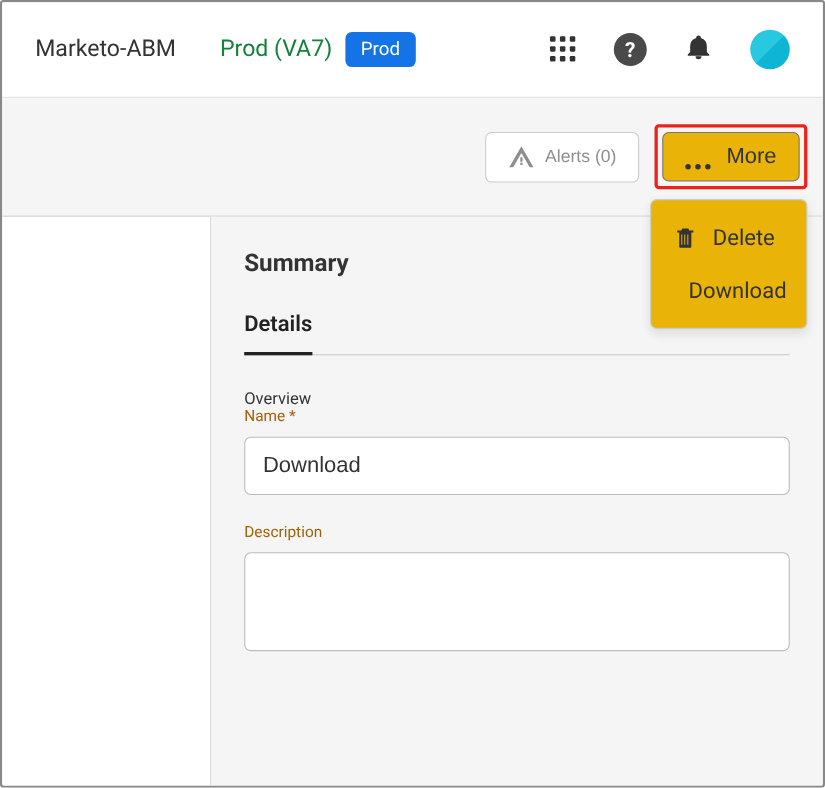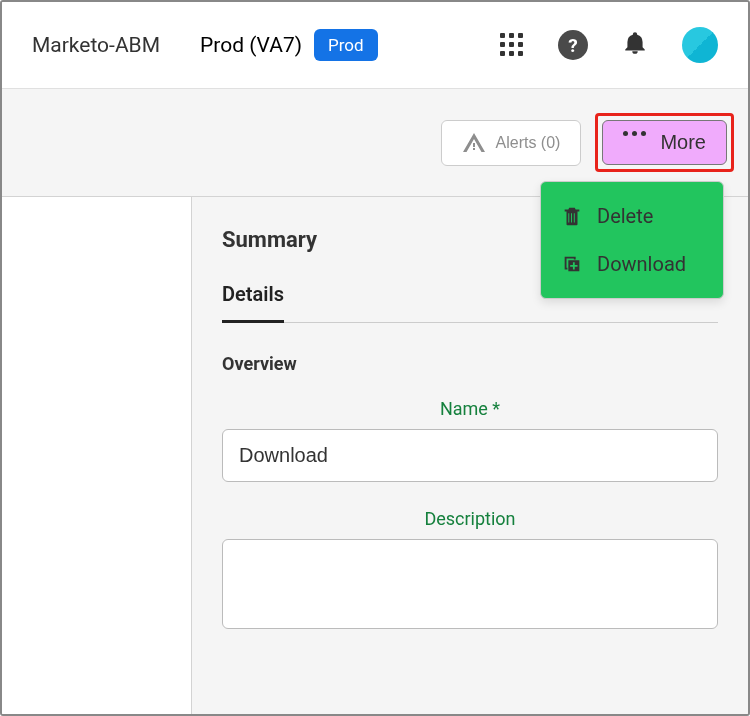--- a/index.html
+++ b/index.html
@@ -25,21 +25,21 @@
       border-bottom: 1px solid #e0e0e0;
       background: #fff;
     }
     .brand {
       font-size: 21px;
       color: #333;
       margin-right: 40px;
     }
     .env-text {
       font-size: 21px;
-      color: #000000;
+      color: #15803d;
       margin-right: 12px;
     }
     .env-badge {
       background: #1473e6;
       color: #fff;
       font-size: 17px;
       padding: 6px 14px;
       border-radius: 6px;
       margin-right: 29px;
     }
@@ -117,47 +117,47 @@
       height: 24px;
       fill: #8e8e8e;
     }
     .more-wrap {
       border: 3px solid #e8231b;
       border-radius: 4px;
       padding: 4px;
     }
     .more-btn {
       display: flex;
-      align-items: flex-start;
+      align-items: flex-end;
       gap: 14px;
       border: 1px solid #777;
-      background: #f0abfc;
+      background: #eab308;
       border-radius: 6px;
       padding: 10px 20px;
       font-size: 20px;
       color: #333;
       cursor: pointer;
     }
     .dots {
       display: flex;
       gap: 4px;
     }
     .dots span {
       width: 5px;
       height: 5px;
       background: #333;
       border-radius: 50%;
     }
     
     .dropdown {
       position: absolute;
       top: 92px;
-      right: 24px;
-      width: 184px;
-      background: #22c55e;
+      right: 14px;
+      width: 143px;
+      background: #eab308;
       border: 1px solid #ccc;
       border-radius: 6px;
       box-shadow: 0 4px 10px rgba(0,0,0,0.1);
       padding: 10px 0;
       z-index: 10;
     }
     .dropdown-item {
       display: flex;
       align-items: center;
       gap: 14px;
@@ -213,30 +213,28 @@
     .tab.active::after {
       content: "";
       position: absolute;
       left: 0;
       right: 0;
       bottom: -1px;
       height: 3px;
       background: #222;
     }
     .overview-title {
-      font-size: 18px;
-      font-weight: bold;
-      color: #333;
-      margin-bottom: 24px;
+      font-size: 15px;
+      font-weight: normal;
+      color: #333;
     }
     .field-label {
-      font-size: 18px;
-      color: #15803d;
+      font-size: 14px;
+      color: #a16207;
       margin-bottom: 10px;
-      text-align: center;
     }
     .text-input {
       width: 100%;
       border: 1px solid #bbb;
       border-radius: 6px;
       padding: 14px 16px;
       font-size: 20px;
       color: #333;
       background: #fff;
       margin-bottom: 26px;

